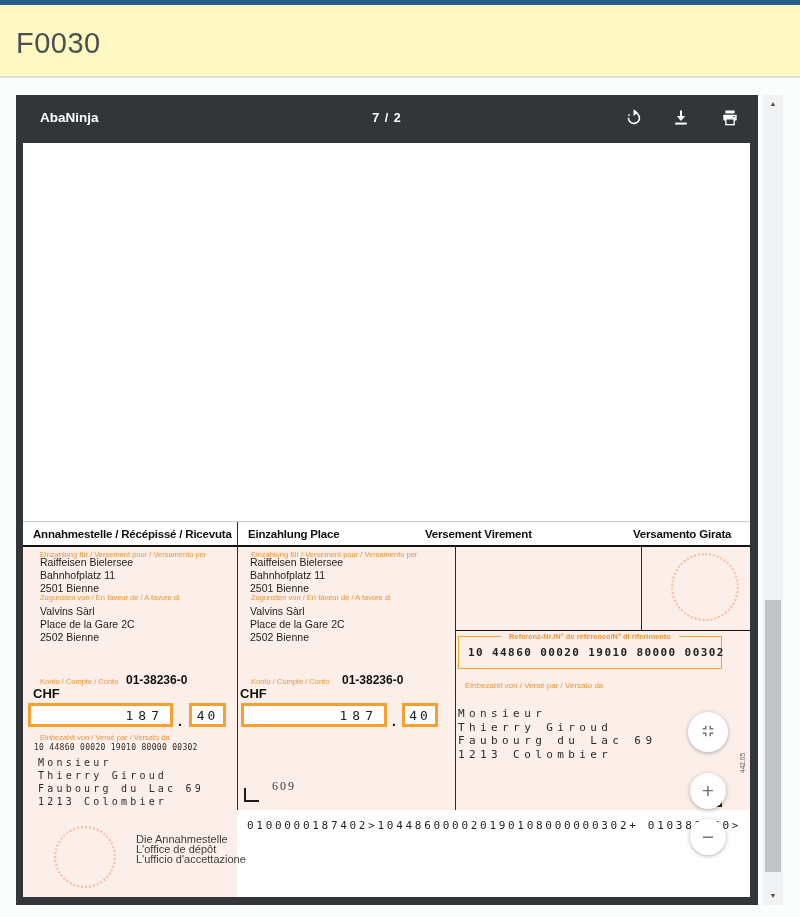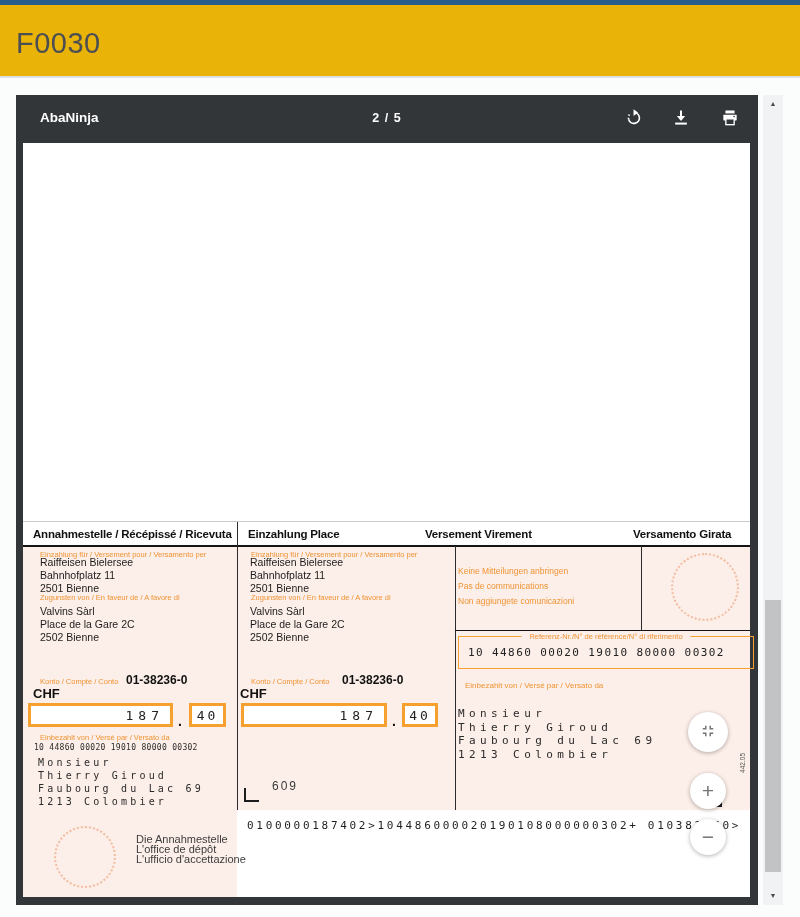--- a/index.html
+++ b/index.html
@@ -1,21 +1,21 @@
 <!DOCTYPE html>
 <html><head>
 <meta charset="utf-8">
 <style>
   * { margin:0; padding:0; box-sizing:border-box; }
   html,body { width:800px; height:917px; overflow:hidden; background:#fbfcfc;
               font-family:"Liberation Sans", sans-serif; }
 
   .topbar { position:absolute; left:0; top:0; width:800px; height:5px; background:#2A5E8A; }
   .app-header { position:absolute; left:0; top:5px; width:800px; height:73px;
-                background:#eab308; border-bottom:2px solid #dde1e4; }
+                background:#fef9c3; border-bottom:2px solid #dde1e4; }
   .app-title { position:absolute; left:16px; top:22px; font-size:29px; font-weight:300;
                color:#4c4f52; letter-spacing:.5px; }
 
   
   .viewer { position:absolute; left:16px; top:95px; width:742px; height:810px; background:#323639; }
   .toolbar { position:absolute; left:0; top:0; width:742px; height:48px; background:#323639; }
   .brand { position:absolute; left:24px; top:15px; color:#fff; font-size:13.5px; font-weight:700; }
   .page-ind { position:absolute; left:50%; transform:translateX(-50%); top:16px;
               color:#fff; font-size:12.5px; font-weight:600; letter-spacing:1px; }
   .tb-btn { position:absolute; top:10px; width:28px; height:28px; background:none; border:none;
@@ -46,32 +46,32 @@
             letter-spacing:5px; color:#222; }
   .amt-ct { width:100%; height:100%; display:flex; align-items:center; justify-content:center;
             font-family:"DejaVu Sans Mono", monospace; font-size:13px; letter-spacing:3px; color:#222; }
   .amt-dot{ position:absolute; font-size:14px; font-weight:700; color:#111; }
   .mono   { position:absolute; font-family:"DejaVu Sans Mono", monospace; color:#2b2b2b; white-space:nowrap; }
   .payer-l{ font-size:10px; letter-spacing:3.2px; line-height:13px; }
   .payer-r{ font-size:11px; letter-spacing:4.4px; line-height:13.5px; }
   .dotcircle { position:absolute; border:2px dotted #F2B493; border-radius:50%; opacity:.85; }
   .accept { position:absolute; left:113px; top:692px; font-size:11px; line-height:9.8px; color:#3c3c3c; }
   .nocomm { position:absolute; left:435px; top:421px; font-size:8.5px; line-height:15px; color:#EF9434; }
-  .refbox { position:absolute; left:435px; top:493px; width:296px; height:33px; border:1.5px solid #F5A02F; }
+  .refbox { position:absolute; left:435px; top:493px; width:264px; height:33px; border:1.5px solid #F5A02F;font-weight:bold; }
   .reflabel { position:absolute; left:50%; transform:translateX(-50%); top:-5px; background:#FCEEE8;
               padding:0 8px; font-size:7.5px; color:#EF9434; white-space:nowrap; }
   .refnum { position:absolute; left:9px; top:9px; font-family:"DejaVu Sans Mono", monospace;
             font-size:11px; letter-spacing:1.4px; color:#222; white-space:nowrap; }
   .corner-bl { position:absolute; left:221px; top:645px; width:15px; height:14px;
                border-left:2px solid #1c1c1c; border-bottom:2px solid #1c1c1c; }
   .corner-br { position:absolute; left:683px; top:650px; width:16px; height:14px;
                border-right:2px solid #1c1c1c; border-bottom:2px solid #1c1c1c; }
   .ocr-line { position:absolute; left:224px; top:676px; font-family:"DejaVu Sans Mono", monospace;
               font-size:11px; letter-spacing:2.7px; color:#1f1f1f; white-space:pre; }
-  .code609 { position:absolute; left:249px; top:636px; font-family:Liberation Sans, sans-serif;
+  .code609 { position:absolute; left:249px; top:636px; font-family:Liberation Serif, serif;
              font-size:12px; letter-spacing:2px; color:#3a3a3a; }
   .formnum { position:absolute; left:716px; top:610px; writing-mode:vertical-rl;
              transform:rotate(180deg); font-size:6.5px; color:#555; }
 
   
   .fab { position:absolute; border-radius:50%; background:#fff; border:none; cursor:pointer;
          box-shadow:0 1px 4px rgba(0,0,0,.3); display:flex; align-items:center; justify-content:center;
          color:#757575; z-index:5; }
   .fab-fit  { left:672px; top:617px; width:40px; height:40px; }
   .fab-plus { left:674px; top:678px; width:36px; height:36px; font-size:21px; }
@@ -90,21 +90,21 @@
 <div class="topbar"></div>
 
 <div class="app-header">
   <div class="app-title">F0030</div>
 </div>
 
 <div class="viewer">
 
   <div class="toolbar">
     <div class="brand">AbaNinja</div>
-    <div class="page-ind">2 / 5</div>
+    <div class="page-ind">7 / 2</div>
     <button class="tb-btn tb-rotate">
       <span>
         <svg viewBox="0 0 24 24" width="20" height="20">
           <path d="M12 5.5 a6.5 6.5 0 1 1 -6.3 8.2" fill="none" stroke="#fff" stroke-width="2"></path>
           <path d="M5.7 13.7 a6.5 6.5 0 0 1 .8 -5.8" fill="none" stroke="#fff" stroke-width="2" stroke-dasharray="2 2.4"></path>
           <polygon points="11.5,1.5 11.5,9.5 16.8,5.5" fill="#fff"></polygon>
         </svg>
       </span>
     </button>
     <button class="tb-btn tb-down">
@@ -199,25 +199,20 @@
     <div class="amt-box" style="left:218px;top:560px;width:146px">
       <div class="amt-fr">187</div>
     </div>
     <div class="amt-dot" style="left:369px;top:570px">.</div>
     <div class="amt-box" style="left:379px;top:560px;width:36px">
       <div class="amt-ct">40</div>
     </div>
     <div class="code609">609</div>
     <div class="corner-bl"></div>
 
-    <div class="nocomm">
-      <span style="display:block">Keine Mitteilungen anbringen</span>
-      <span style="display:block">Pas de communications</span>
-      <span style="display:block">Non aggiungete comunicazioni</span>
-    </div>
     <div class="dotcircle" style="left:648px;top:410px;width:68px;height:68px"></div>
     <div class="refbox">
       <div class="reflabel">Referenz-Nr./N° de référence/N° di riferimento</div>
       <div class="refnum">10 44860 00020 19010 80000 00302</div>
     </div>
     <div class="olabel" style="left:435px;top:538px;font-size:8px">Einbezahlt von / Versé par / Versato da</div>
     <div class="mono payer-r" style="left:435px;top:564px">
       <span style="display:block">Monsieur</span>
       <span style="display:block">Thierry Giroud</span>
       <span style="display:block">Faubourg du Lac 69</span>

